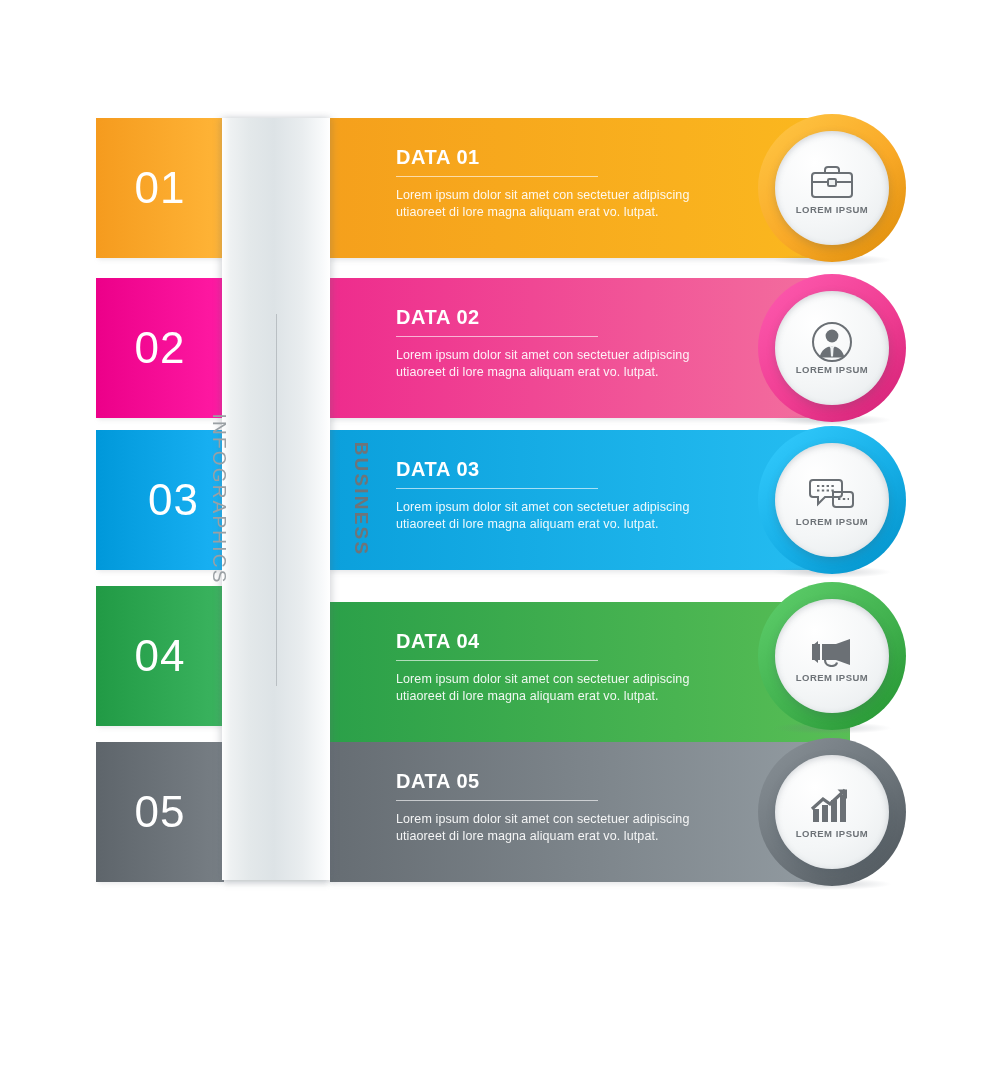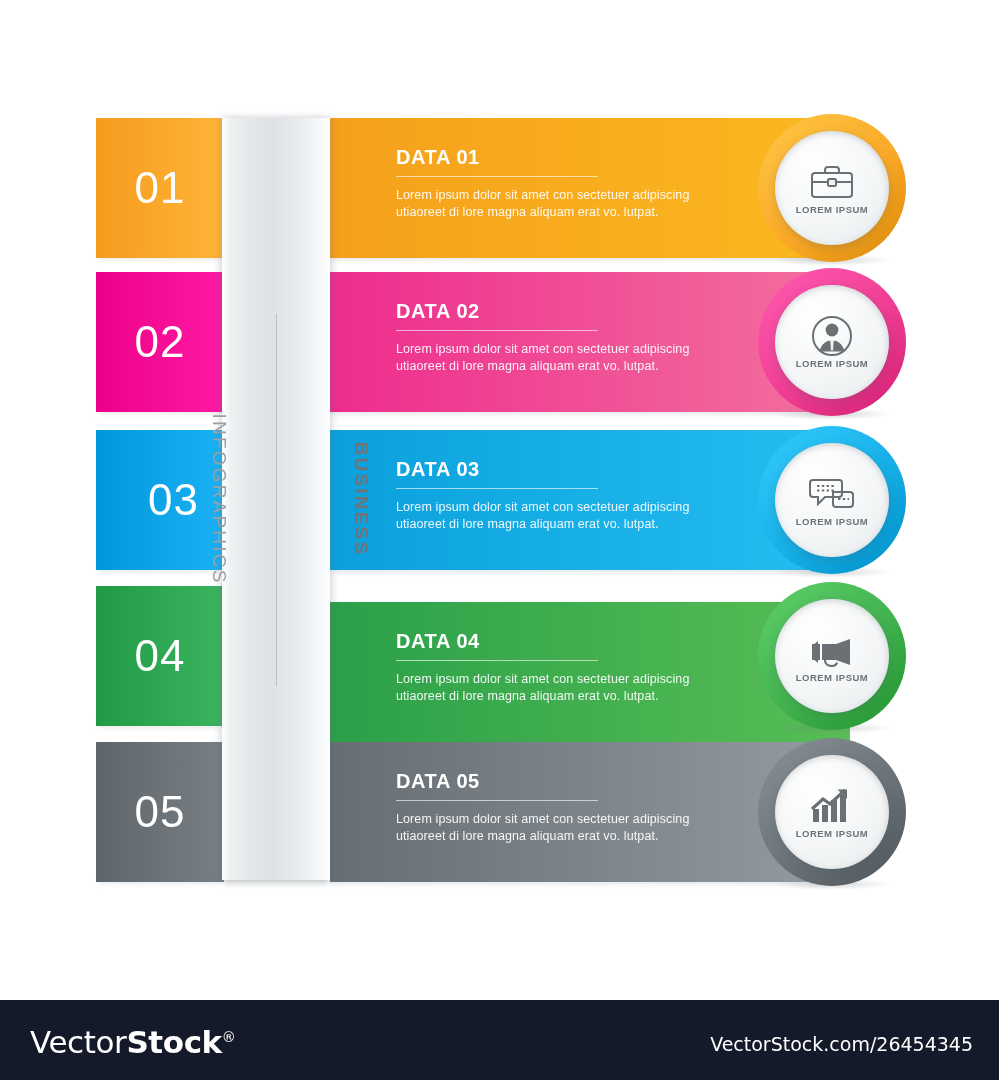--- a/index.html
+++ b/index.html
@@ -159,21 +159,21 @@
       <rect x="3" y="10" width="40" height="24" rx="3"></rect>
       <path d="M16 10V7a3 3 0 0 1 3-3h8a3 3 0 0 1 3 3v3"></path>
       <path d="M3 19h40"></path>
       <rect x="19" y="16" width="8" height="7" rx="1.2" fill="#eef1f2"></rect>
     </svg>
             </span>
         <span class="badge-label">LOREM IPSUM</span>
       </div>
     </div>
   </div>
-      <div class="row" style="top: 272px;">
+      <div class="row" style="top: 278px;">
     <div class="numblock-shadow"></div>
     <div class="bar-shadow"></div>
 
     <div class="num-block" style="background:linear-gradient(to right, #EC0089, #ff1aa3);">
       <span class="num">02</span>
     </div>
 
     <div class="bar" style="background:linear-gradient(to right, #EE2C8D 0%, #F3729F 100%);">
       <div class="bar-inner">
         <div class="bar-title">DATA 02</div>
@@ -302,20 +302,14 @@
 
   <div id="ribbon-shadow"></div>
   <div id="ribbon">
     <div class="ribbon-text-wrap">
       <span class="vert" id="v-infographics">INFOGRAPHICS</span>
       <span class="vert" id="v-business">BUSINESS</span>
     </div>
     <div class="vert-divider"></div>
   </div>
 
-  <div id="footer">
-    <div id="wm-logo">
-      <span class="light">Vector</span><span class="bold">Stock</span><span class="reg">®</span>
-    </div>
-    <div id="wm-url">VectorStock.com/26454345</div>
-  </div>
 
 </div>
 
 </body></html>

